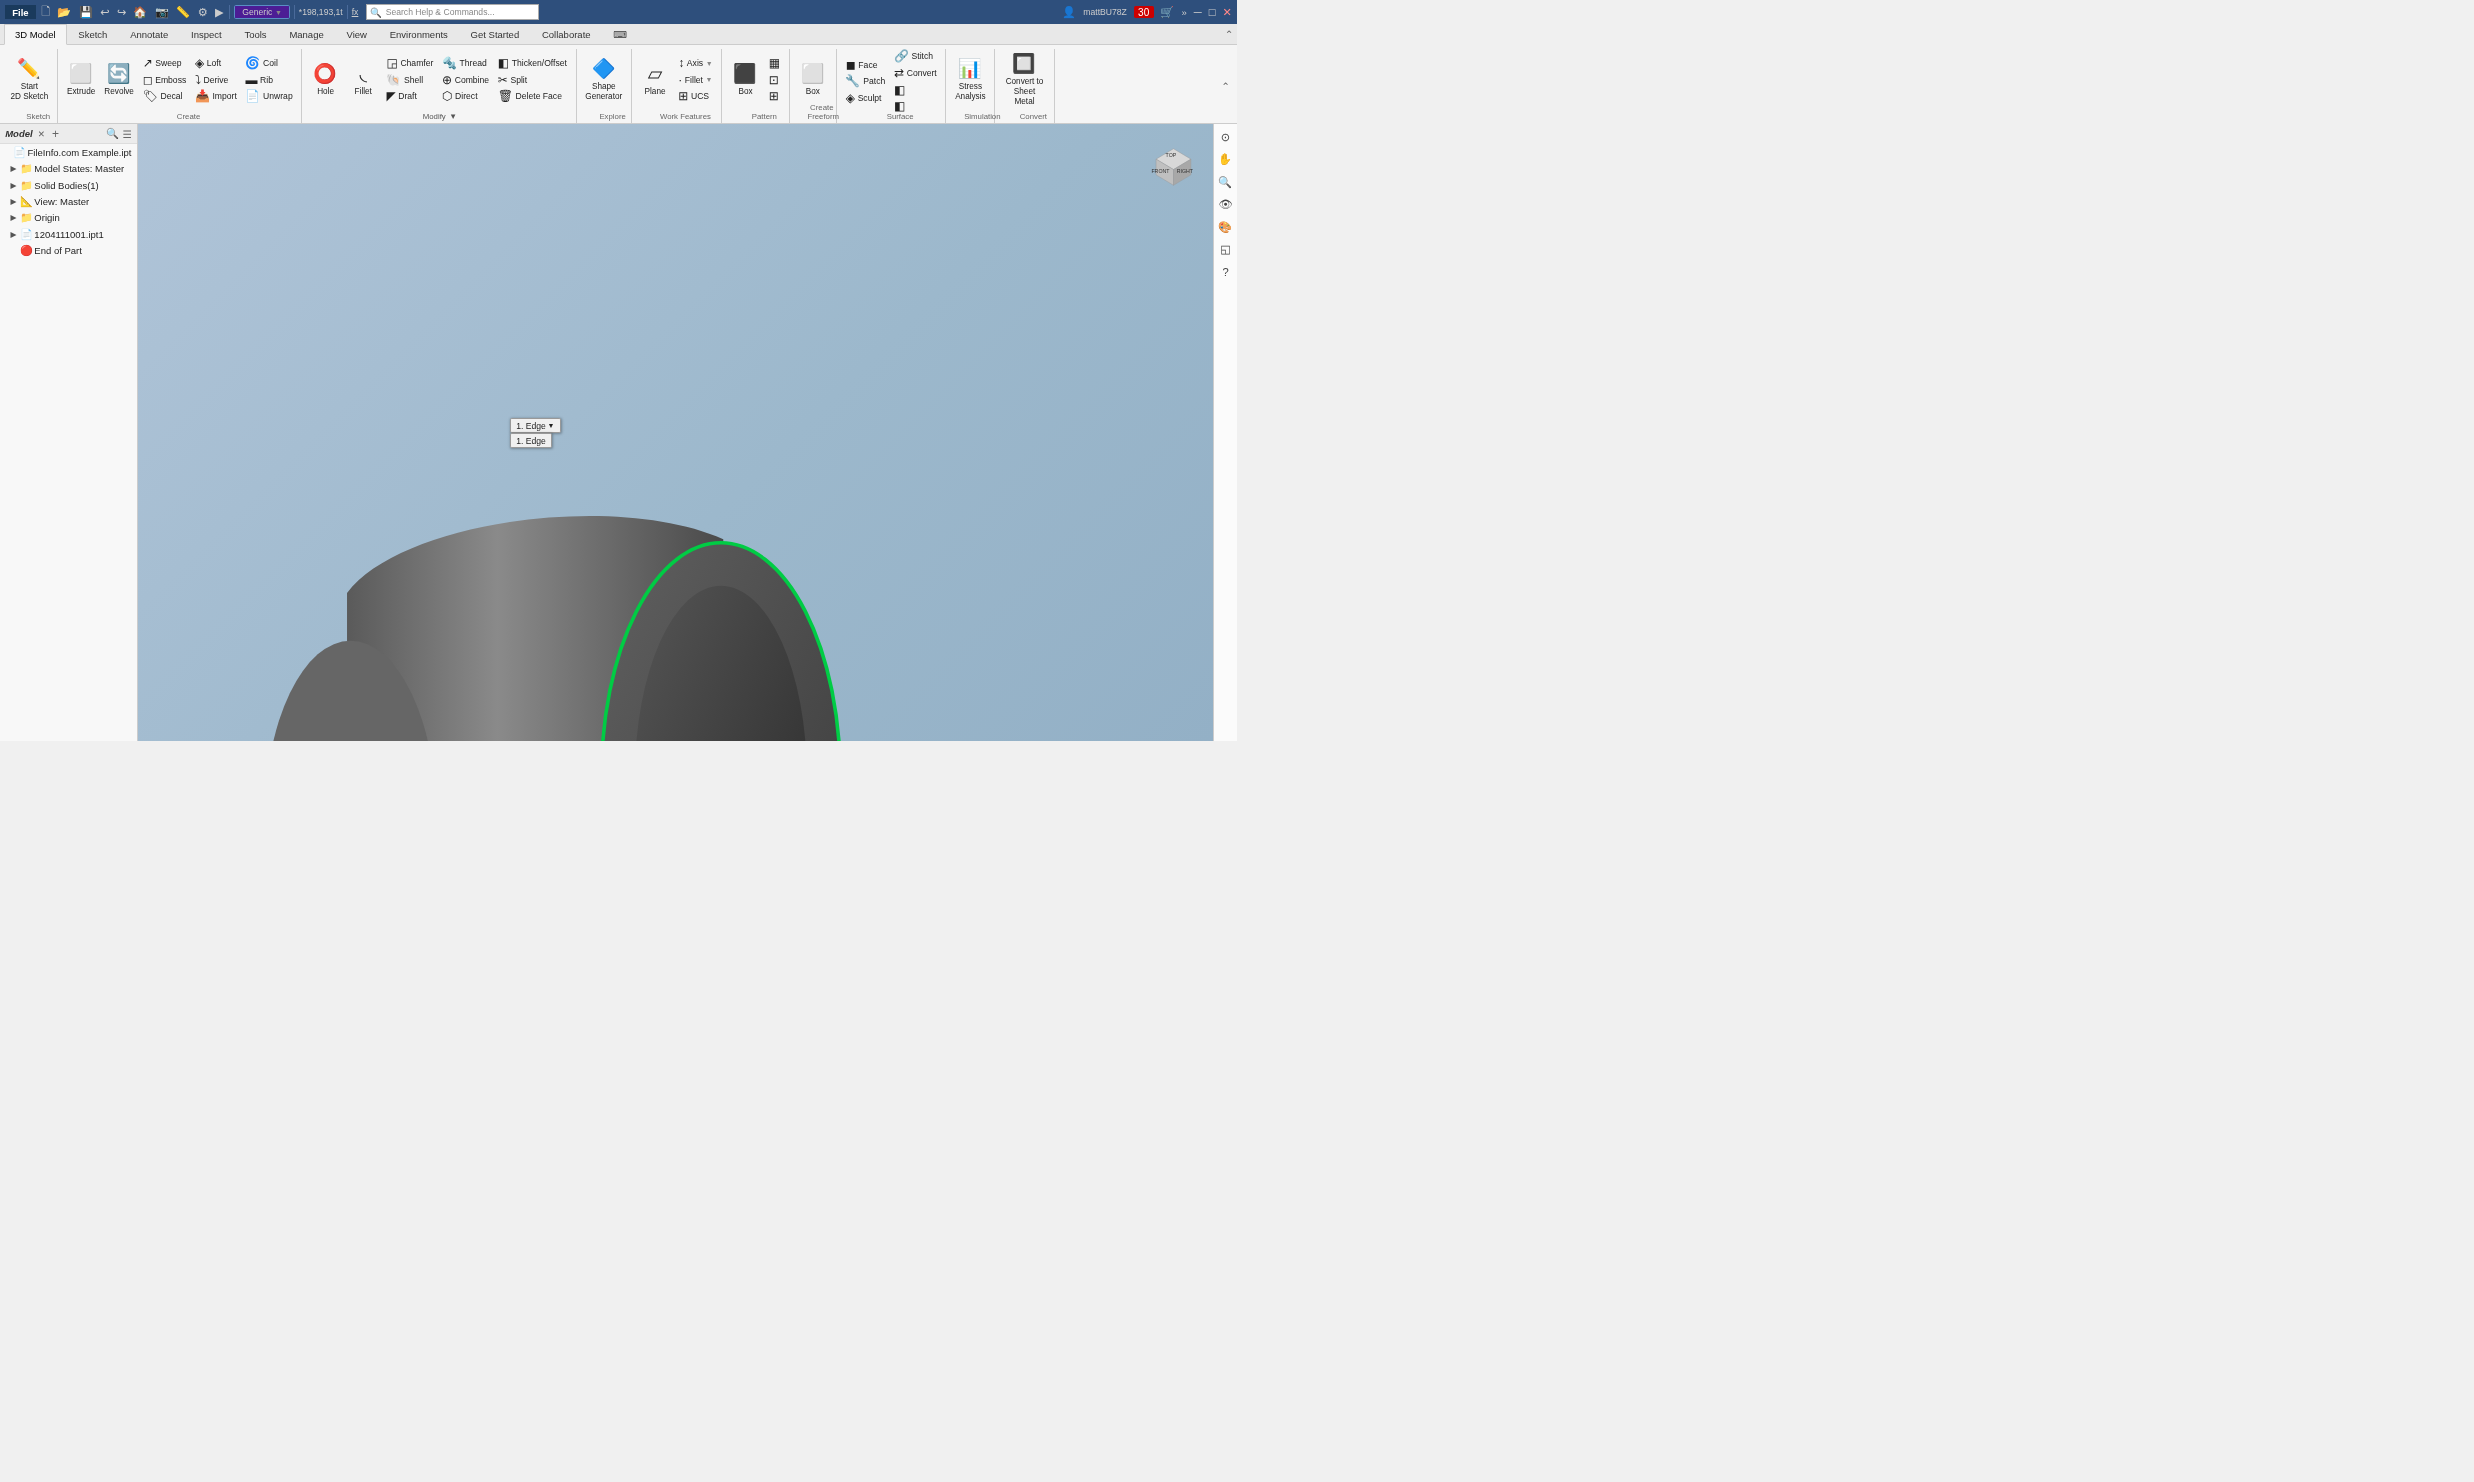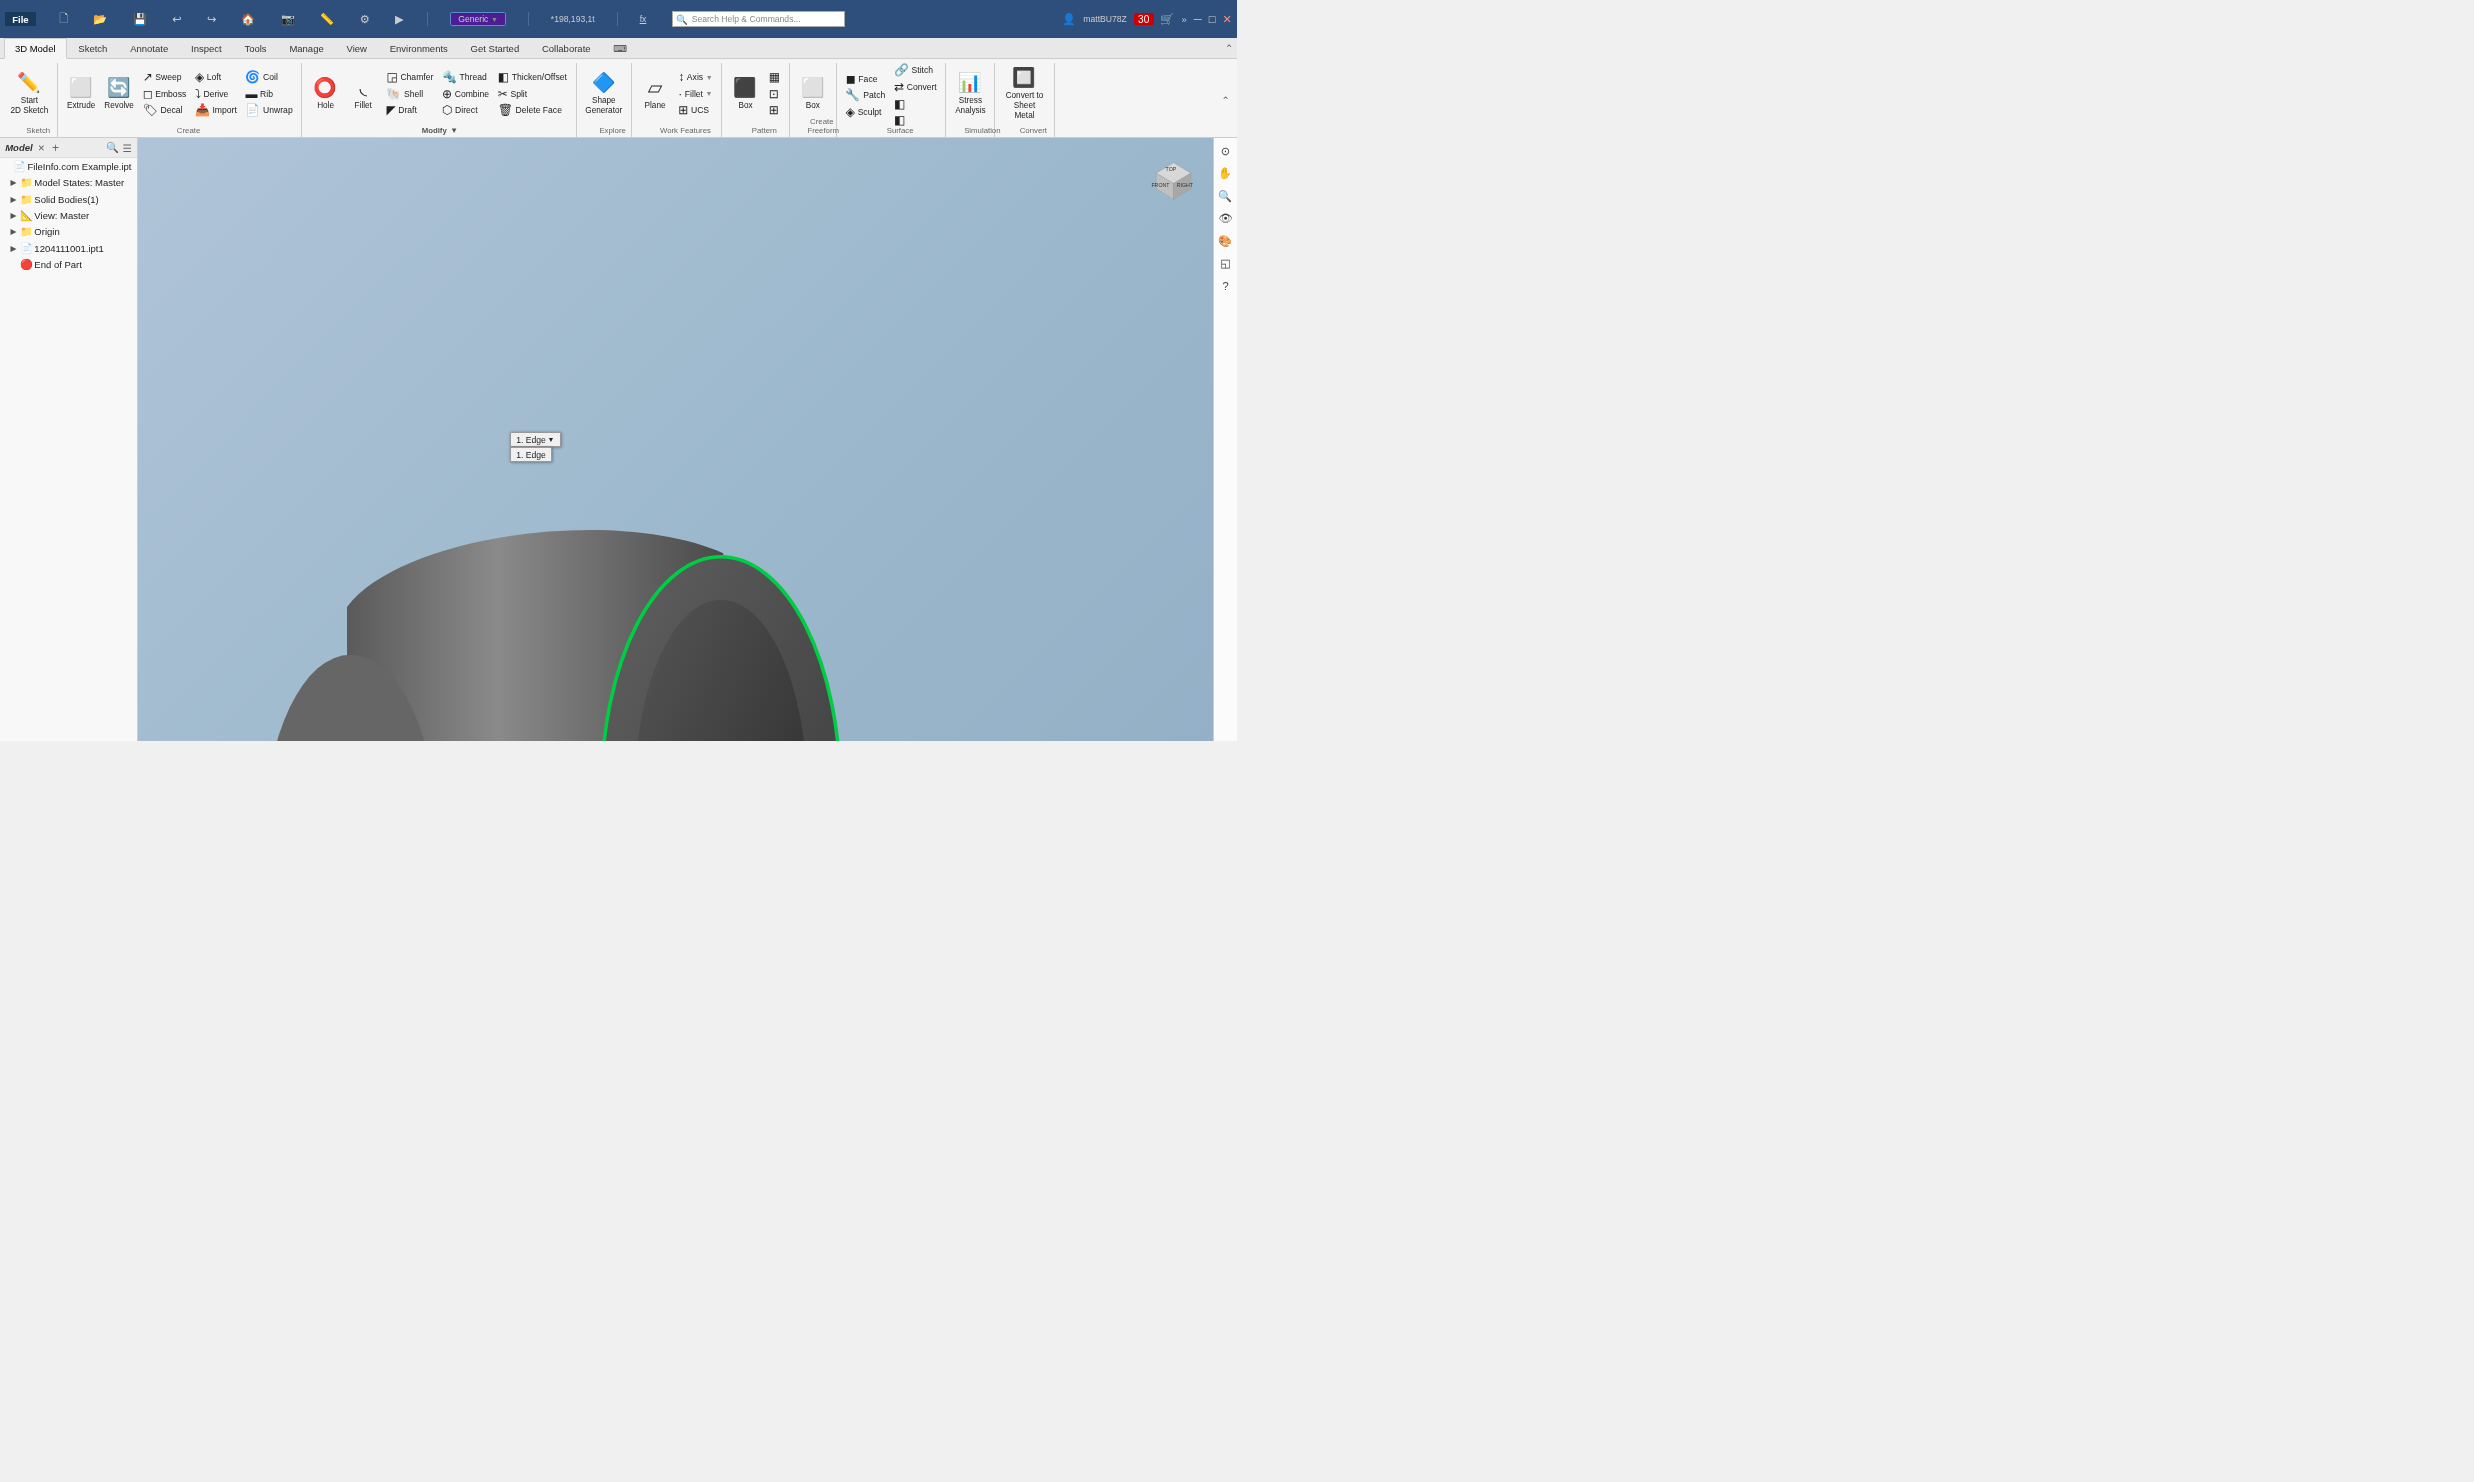--- a/index.html
+++ b/index.html
@@ -236,26 +236,26 @@
       position: absolute;
       bottom: 5.2px;
       right: 7px;
       font-size: 7.8px;
       color: rgba(0,0,0,0.35);
     }
     .qa-btn { color: #ccc; font-size: 9.5px; cursor: pointer; padding: 0 1.7px; }
 
     
     #top-bar {
-      height: 38px;
+      height: 24px;
       background: #2e4f7c;
       display: flex;
       align-items: center;
       padding: 0 5.2px;
-      gap: 22px;
+      gap: 4px;
       color: #ccc;
       font-size: 8.6px;
     }
     .top-bar-file { color: #fff; font-size: 9.5px; font-weight: bold; background: #1a3a5c; padding: 1.7px 7px; cursor: pointer; }
     .top-icon { font-size: 11.2px; cursor: pointer; }
     .top-separator { width: 0.9px; height: 14px; background: #4a6a9a; }
     .top-right { display: flex; align-items: center; gap: 7px; margin-left: auto; }
     .timer { background: #c00; color: #fff; padding: 0.9px 4.3px; border-radius: 1.7px; font-size: 10px; }
 
     
@@ -434,21 +434,21 @@
           <div class="rb-small">
               <span class="icon">✂</span>
               <span>Split</span>
             </div>
           <div class="rb-small">
               <span class="icon">🗑</span>
               <span>Delete Face</span>
             </div>
         </div>
       </div>
-      <div style="display:flex; align-items:center; font-size:7.8px; color:#555; position:absolute; bottom:1.7px; left:0; right:0; justify-content:center; gap:3.5px;font-weight:bold;">
+      <div style="display:flex; align-items:center; font-size:7.8px; color:#555; position:absolute; bottom:1.7px; left:0; right:0; justify-content:center; gap:3.5px;">
         <span>Modify</span>
         <span style="cursor:pointer;">▼</span>
       </div>
     </div>
 
     <div class="ribbon-group">
       <div class="ribbon-buttons">
         <div class="rb-large">
           <span class="icon ic22">🔷</span>
           <span>Shape<br>Generator</span>

